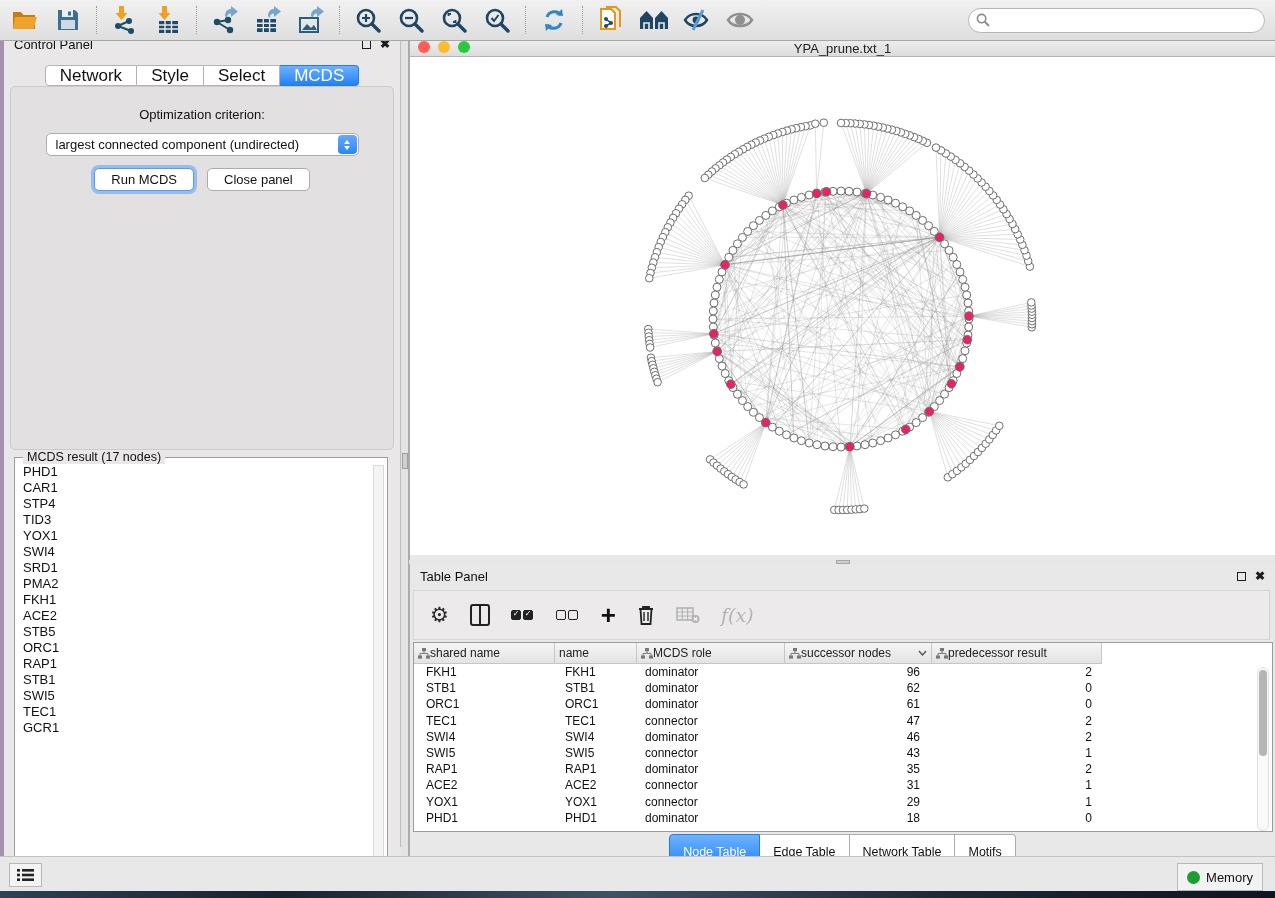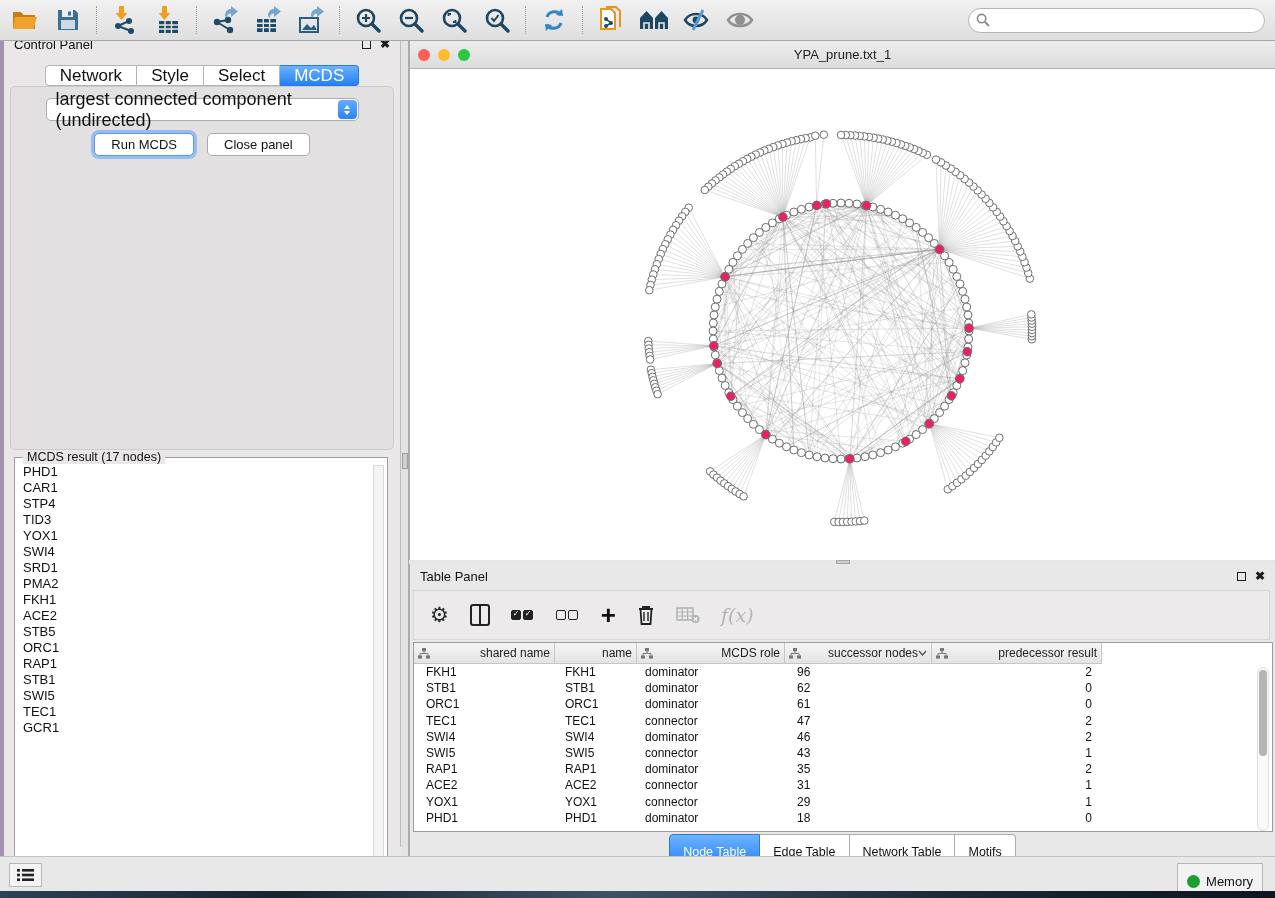--- a/index.html
+++ b/index.html
@@ -34,21 +34,21 @@
             font-size:17px; display:flex; align-items:center; color:#111; }
   .cp-tab:first-child { border-left:1px solid #b3b3b3; border-radius:4px 0 0 4px; }
   .cp-tab:last-child { border-radius:0 4px 4px 0; }
   .cp-tab.active { background:linear-gradient(#6db2fe,#2280f7); border-color:#2a79e2; color:#fff; }
 
   .cp-content { position:absolute; left:6px; top:54px; width:384px; height:364px;
                 background:#e2e0e0; border:1px solid #cccaca; border-radius:5px; }
   .opt-label { margin-top:20px; text-align:center; font-size:13px; color:#111; }
   .opt-select { position:relative; margin:11px auto 0 auto; width:313px; height:23px; background:#fff;
                 border:1px solid #adadad; border-radius:5px; display:flex; align-items:center;
-                font-size:18px; color:#111; padding-left:9px; }
+                font-size:13px; color:#111; padding-left:9px; }
   .opt-stepper { position:absolute; right:1px; top:1px; width:19px; height:19px; border-radius:4px;
                  background:linear-gradient(#66abfe,#2b84f8); display:flex; flex-direction:column;
                  align-items:center; justify-content:center; gap:2px; }
   .tri-up { width:0; height:0; border-left:3.5px solid transparent; border-right:3.5px solid transparent; border-bottom:4.5px solid #fff; }
   .tri-dn { width:0; height:0; border-left:3.5px solid transparent; border-right:3.5px solid transparent; border-top:4.5px solid #fff; }
   .cp-buttons { margin-top:12px; display:flex; justify-content:center; gap:13px; }
   .btn { height:23px; padding:0 16px; background:#fff; border:1px solid #ababab; border-radius:5px;
          font-size:13px; color:#111; display:flex; align-items:center; }
   .btn.focused { box-shadow:0 0 0 3px rgba(100,165,250,.6); border-color:#5a9bf0; }
 
@@ -61,22 +61,22 @@
   .mcds-scroll { position:absolute; right:3px; top:7px; width:11px; bottom:6px; background:#f4f4f4; border:1px solid #dadada; }
 
   
   .vsplitter { position:absolute; left:401px; top:41px; width:8px; height:815px; background:#e4e2e2; border-right:1px solid #a9a9a9; }
   .vsplitter .grip { position:absolute; left:1px; top:412px; width:6px; height:16px; background:#cfcfcf; border:1px solid #9f9f9f; }
   .hsplitter { position:absolute; left:409px; top:560px; width:866px; height:4px; background:#e6e6e6; }
   .hsplitter .grip { position:absolute; left:427px; top:0; width:14px; height:4px; background:#cfcfcf; border:1px solid #a5a5a5; }
 
   
   .network-window { position:absolute; left:409px; top:41px; width:866px; height:519px; border-left:1px solid #aeaeae; }
-  .net-titlebar { height:28px; background:linear-gradient(#ededed,#dcdcdc); border-bottom:1px solid #b3b3b3;
-                  display:flex; align-items:center; padding:0 8px; position:relative; }
+  .net-titlebar { height:16px; background:linear-gradient(#ededed,#dcdcdc); border-bottom:1px solid #b3b3b3;
+                  display:flex; padding:0 8px; position:relative; }
   .traffic { display:flex; gap:8px; }
   .light { width:12px; height:12px; border-radius:50%; }
   .light.red { background:#ff5f57; } .light.yellow { background:#febc2e; } .light.green { background:#2ac840; }
   .net-title { position:absolute; left:0; right:0; text-align:center; font-size:13px; color:#222; }
   .net-canvas { width:866px; height:498px; background:#fff; display:block; }
 
   
   .table-panel { position:absolute; left:409px; top:564px; width:866px; height:292px; background:#e9e8e8; border-left:1px solid #aeaeae; }
   .tp-toolbar { position:absolute; left:3px; top:26px; width:857px; height:50px; background:#eceaea;
                 border:1px solid #d6d4d4; display:flex; align-items:center; padding-left:16px; gap:21px; }
@@ -85,41 +85,41 @@
   .plus-glyph { font-size:26px; font-weight:bold; color:#111; line-height:22px; }
   .fx-glyph { font-family:"DejaVu Serif",serif; font-style:italic; font-size:19px; color:#b3b3b3; }
   .cb { width:10px; height:10px; border:1.4px solid #222; display:inline-block; margin-right:2px; border-radius:2px; }
   .cb.filled { background:#222; position:relative; }
   .cb.filled:after { content:"✓"; color:#fff; font-size:8px; position:absolute; left:1px; top:-2px; }
 
   .table-wrap { position:absolute; left:3px; top:78px; width:860px; height:190px; background:#fff; border:1px solid #9c9c9c; }
   .thead { display:flex; height:21px; }
   .th { background:linear-gradient(#f5f5f5,#e3e3e3); border-right:1px solid #c6c6c6; border-bottom:1px solid #c6c6c6;
         display:flex; align-items:center; font-size:12px; color:#222; padding:0 4px; }
-  .th .lbl { flex:1; text-align:right; }
+  .th .lbl { flex:1; text-align:left; }
   .tbody { position:relative; }
   .trow { display:flex; height:16.2px; align-items:center; }
   .tcell { font-size:12px; color:#111; padding:0 12px; white-space:nowrap; overflow:hidden; }
   .c0 { width:141px; } .c1 { width:82px; padding-left:10px; } .c2 { width:148px; padding-left:8px; }
-  .c3 { width:147px; text-align:left; } .c4 { width:170px; text-align:right; padding-right:10px; }
+  .c3 { width:147px; text-align:right; } .c4 { width:170px; text-align:right; padding-right:10px; }
   .tv-scroll { position:absolute; right:3px; top:24px; width:12px; height:164px; background:#fafafa; border:1px solid #e0e0e0; border-radius:6px; }
   .tv-thumb { position:absolute; left:1px; top:2px; width:8px; height:86px; background:#b5b5b5; border-radius:4px; }
 
   .tp-tabs { position:absolute; left:0; top:270px; width:100%; display:flex; justify-content:center; }
   .tp-tab { height:35px; padding:4px 13px; background:#fff; border:1px solid #adadad; border-left:none;
             font-size:12.5px; color:#111; display:flex; align-items:center; }
   .tp-tab:first-child { border-left:1px solid #adadad; border-radius:4px 0 0 4px; }
   .tp-tab:last-child { border-radius:0 4px 4px 0; }
   .tp-tab.active { background:linear-gradient(#6db2fe,#2280f7); border-color:#2a79e2; color:#fff; }
 
   
   .status-bar { position:absolute; left:0; top:856px; width:1275px; height:35px; background:#e9e8e8; border-top:1px solid #c2c2c2; }
   .list-btn { position:absolute; left:9px; top:6px; width:33px; height:24px; background:#f4f4f4; border:1px solid #b8b8b8;
               display:flex; align-items:center; justify-content:center; }
-  .memory-btn { position:absolute; right:12px; top:6px; height:36px; padding:0 9px; background:#f2f2f2; border:1px solid #b8b8b8;
+  .memory-btn { position:absolute; right:12px; top:6px; height:28px; padding:0 9px; background:#f2f2f2; border:1px solid #b8b8b8;
                 display:flex; align-items:center; gap:6px; font-size:13px; color:#111; }
   .mem-dot { width:13px; height:13px; border-radius:50%; background:#1d9e33; }
 </style>
 </head>
 <body>
 
 <div class="app">
 
   <div class="toolbar">
     <div class="tbtn">
@@ -267,20 +267,21 @@
         <span class="close-x">✖</span>
       </span>
     </div>
     <div class="cp-tabs">
       <div class="cp-tab">Network</div>
       <div class="cp-tab">Style</div>
       <div class="cp-tab">Select</div>
       <div class="cp-tab active">MCDS</div>
     </div>
     <div class="cp-content">
+      <div class="opt-label">Optimization criterion:</div>
       <div class="opt-select">
         <span>largest connected component (undirected)</span>
         <span class="opt-stepper">
             <span class="tri-up"></span>
             <span class="tri-dn"></span>
           </span>
       </div>
       <div class="cp-buttons">
         <div class="btn focused">Run MCDS</div>
         <div class="btn">Close panel</div>

